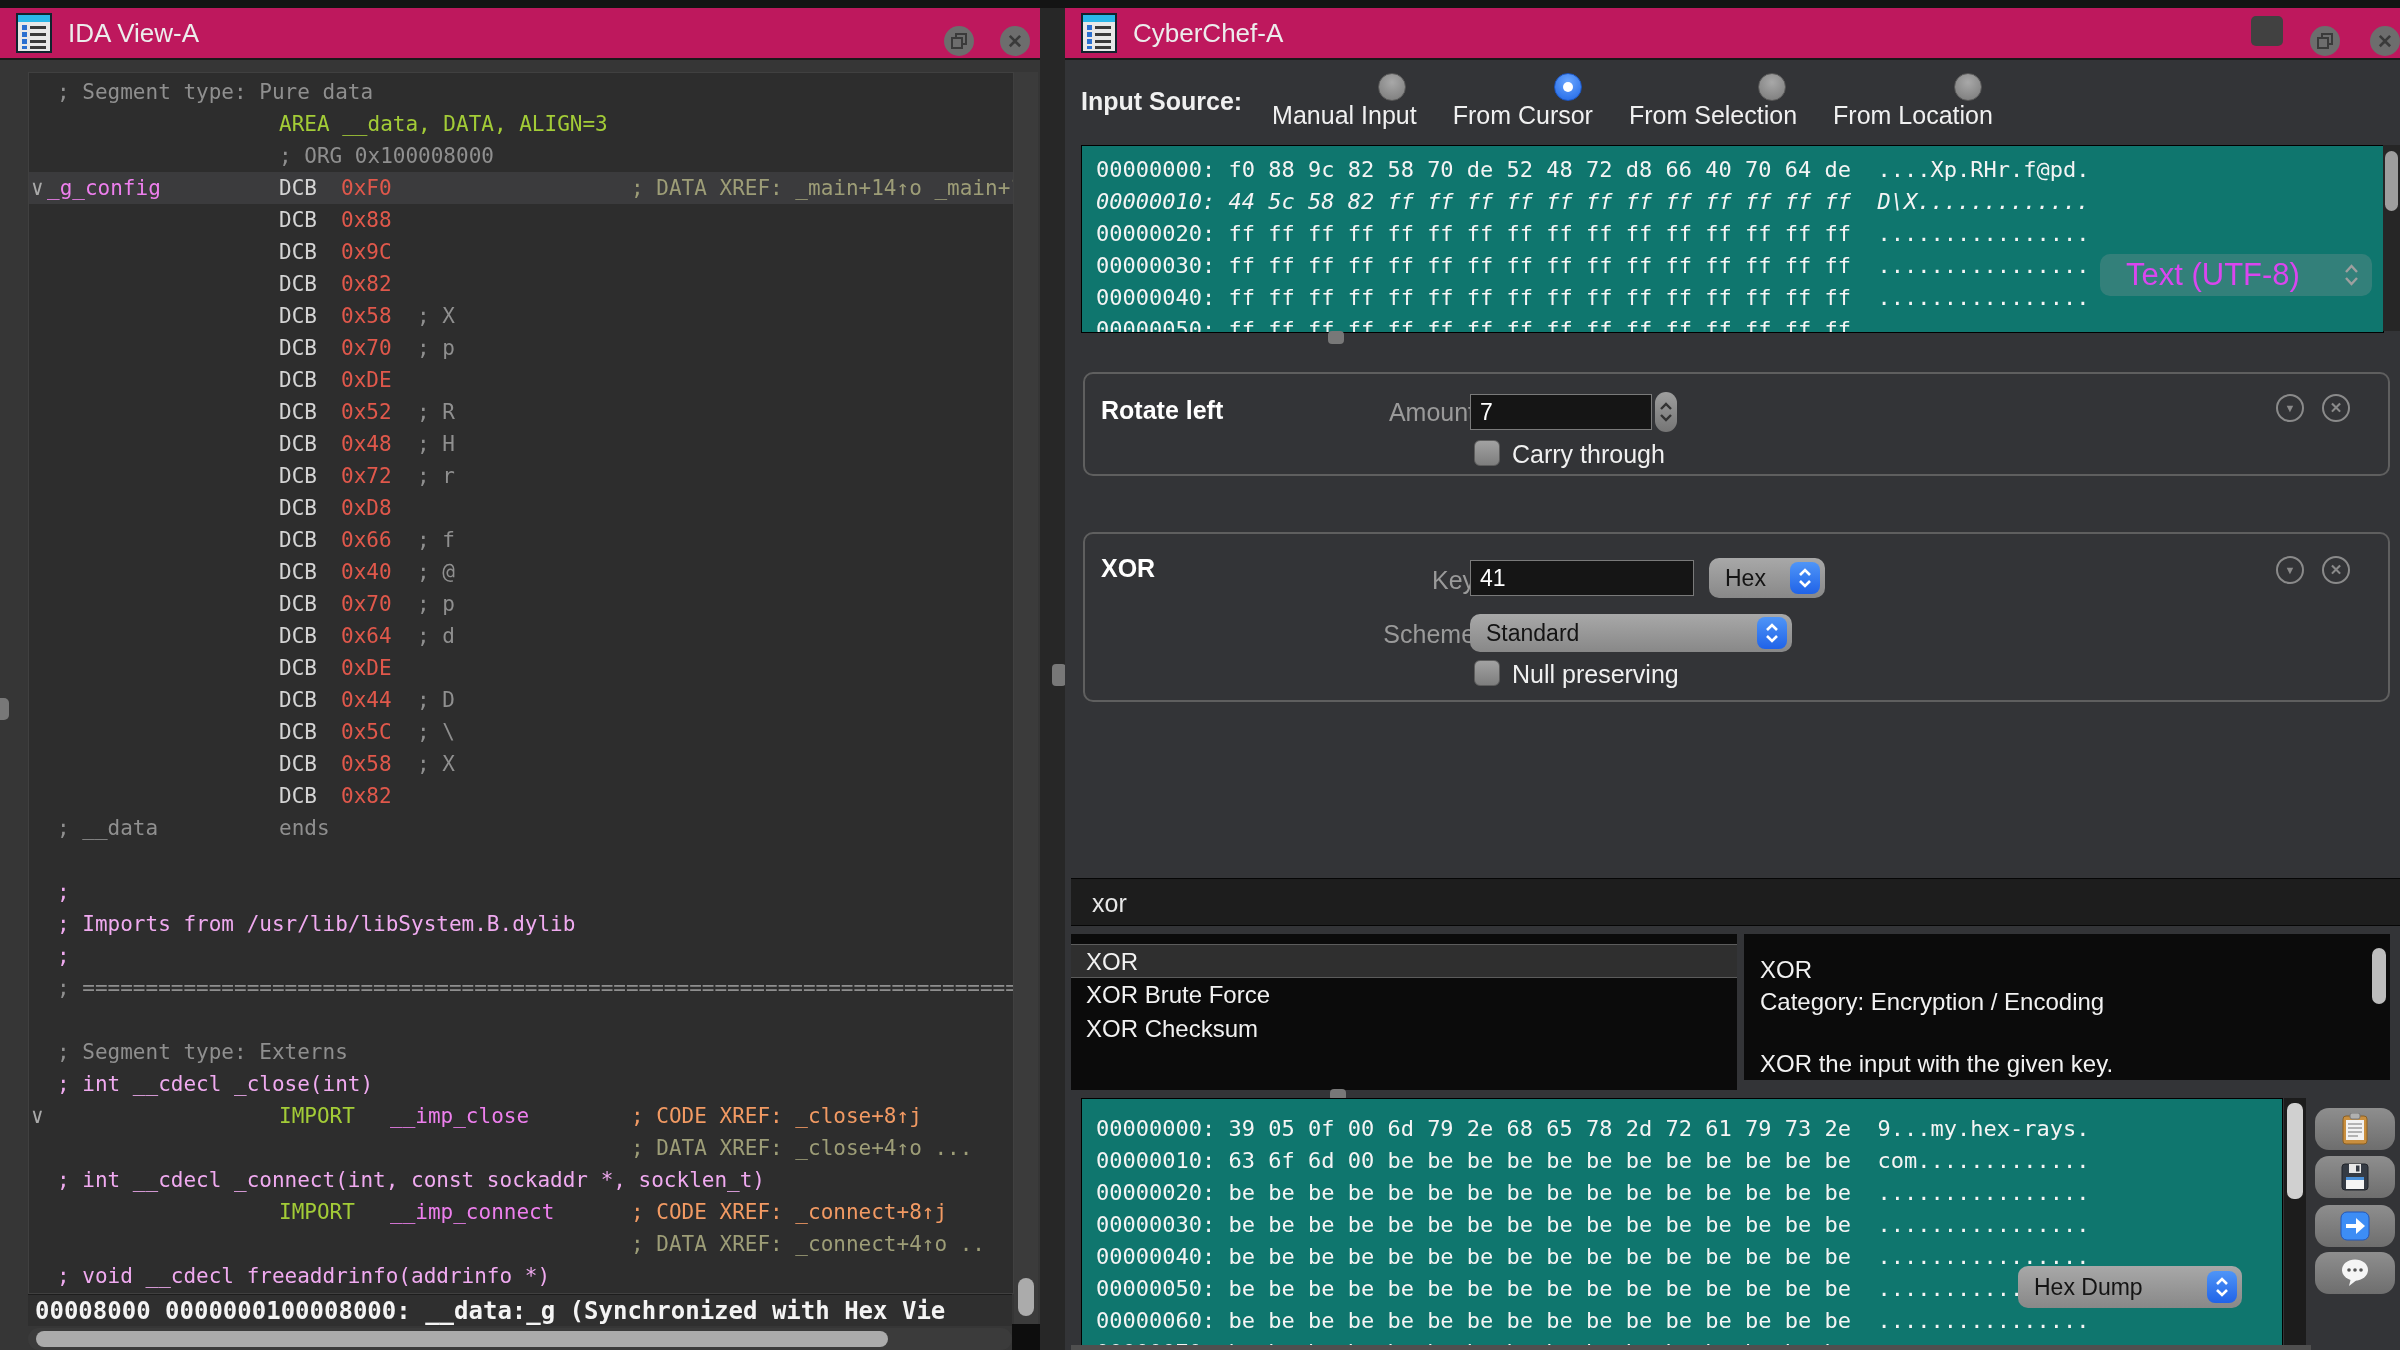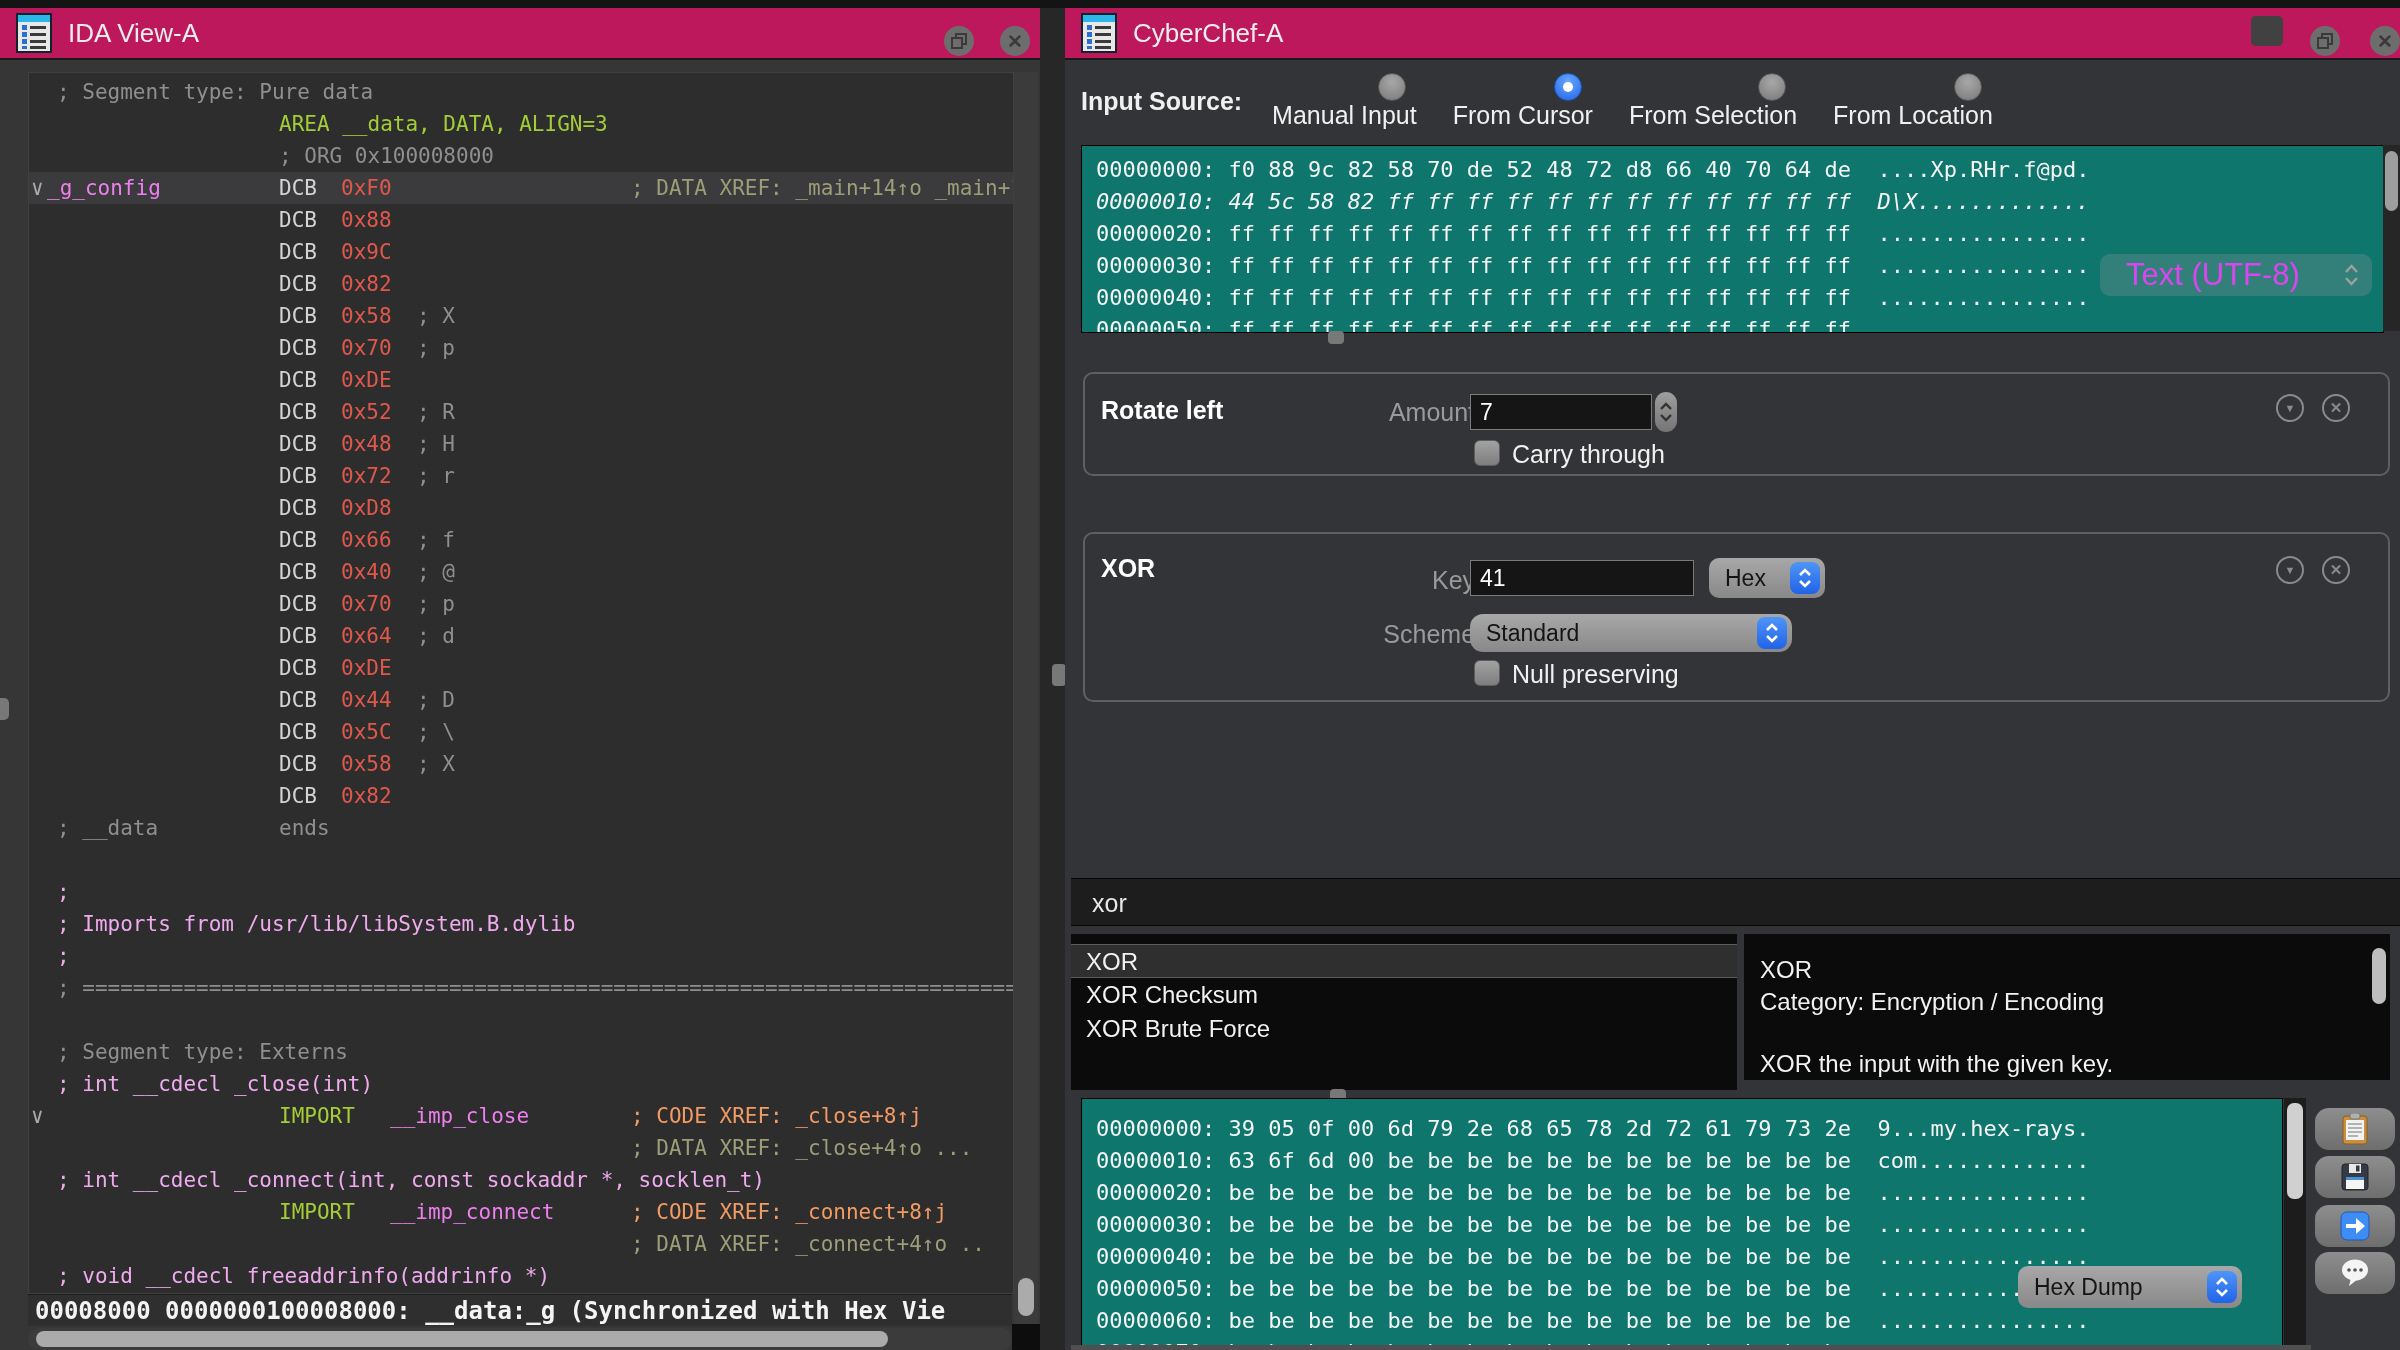--- a/index.html
+++ b/index.html
@@ -287,21 +287,21 @@
       <div class="dropdown" style="left:624px;top:24px;width:116px;height:40px;">
         <span class="ddtext">Hex</span>
         <span class="bluestep">
           <svg width="16" height="22" viewBox="0 0 16 22">
               <path d="M3 8 L8 3 L13 8" stroke="#fff" stroke-width="2.6" fill="none"></path>
               <path d="M3 14 L8 19 L13 14" stroke="#fff" stroke-width="2.6" fill="none"></path>
             </svg>
         </span>
       </div>
       <div class="fieldlabel" style="left:197px;top:86px;">Scheme:</div>
-      <div class="dropdown" style="left:385px;top:80px;width:322px;height:38px;border-radius:13px;">
+      <div class="dropdown" style="left:385px;top:80px;width:322px;height:38px;">
         <span class="ddtext">Standard</span>
         <span class="bluestep">
           <svg width="16" height="22" viewBox="0 0 16 22">
               <path d="M3 8 L8 3 L13 8" stroke="#fff" stroke-width="2.6" fill="none"></path>
               <path d="M3 14 L8 19 L13 14" stroke="#fff" stroke-width="2.6" fill="none"></path>
             </svg>
         </span>
       </div>
       <div class="checkbox" style="left:389px;top:126px;"></div>
       <div class="chklabel" style="left:427px;top:126px;">Null preserving</div>
@@ -309,22 +309,22 @@
           <span style="font-size:11px;">▼</span>
         </div>
       <div class="opbtn" style="left:1237px;top:22px;">
           <span style="font-size:15px;font-weight:bold;">✕</span>
         </div>
     </div>
 
     <div id="cc-search">xor</div>
     <div id="cc-oplist" style="padding-top: 10px;">
         <div class="oplist-item sel">XOR</div>
+        <div class="oplist-item">XOR Brute Force</div>
         <div class="oplist-item">XOR Checksum</div>
-        <div class="oplist-item">XOR Brute Force</div>
       </div>
     <div id="cc-opdesc">
       <div class="desc-line" style="top:22px;">XOR</div>
       <div class="desc-line" style="top:54px;">Category: Encryption / Encoding</div>
       <div class="desc-line" style="top:116px;">XOR the input with the given key.</div>
       <div class="scrollthumb" style="left:628px;top:14px;width:14px;height:56px;background:#bdbdbd;"></div>
     </div>
     <div class="grip" style="left:265px;top:1081px;width:16px;height:12px;"></div>
 
     <div class="hexpanel" id="cc-output-panel">

